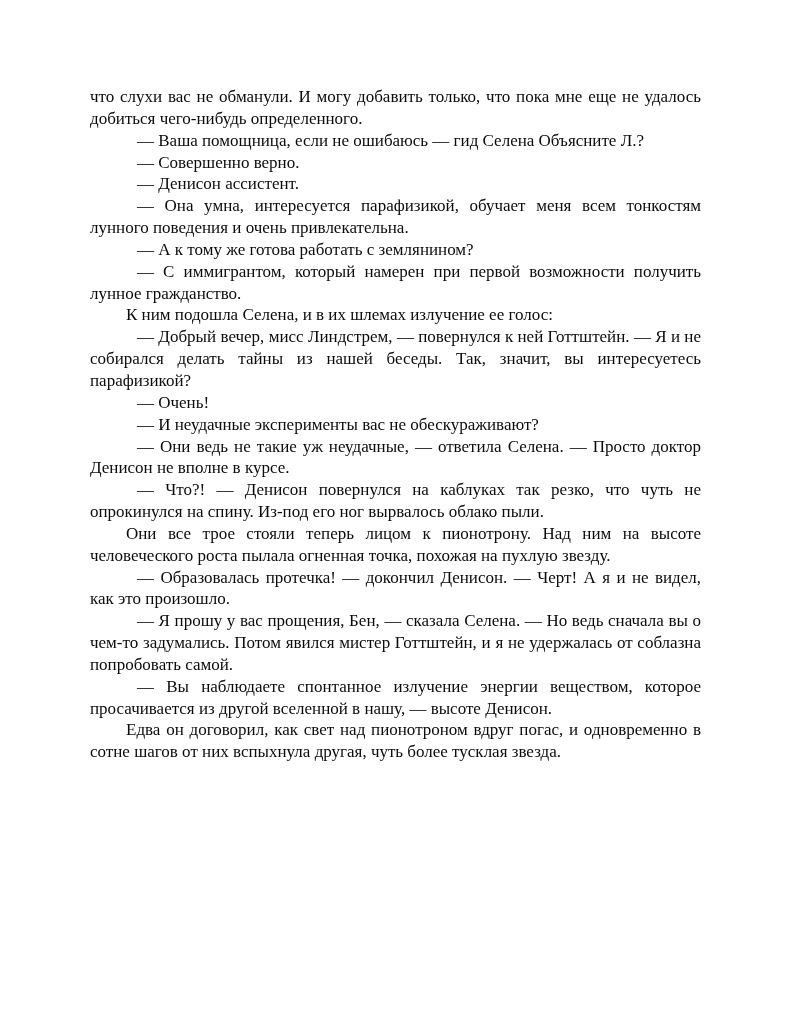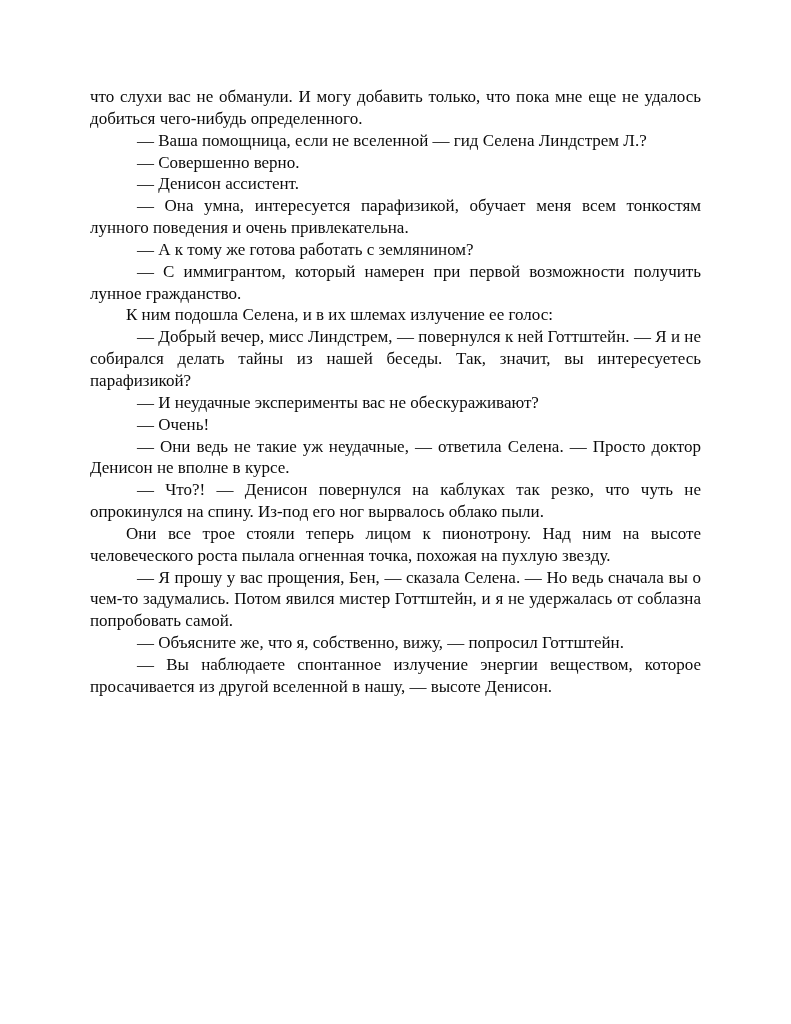--- a/index.html
+++ b/index.html
@@ -34,30 +34,31 @@
   .para.dialogue     { text-indent: 47px; }
   .para.narration    { text-indent: 36px; }
 </style>
 </head>
 <body>
 
 <div class="page">
   <main class="text-block">
 
   <p class="para continuation">что слухи вас не обманули. И могу добавить только, что пока мне еще не удалось добиться чего-нибудь определенного.</p>
-      <p class="para dialogue">— Ваша помощница, если не вселенной — гид Селена Линдстрем Л.?</p>
+      <p class="para dialogue">— Ваша помощница, если не ошибаюсь — гид Селена Объясните Л.?</p>
       <p class="para dialogue">— Совершенно верно.</p>
       <p class="para dialogue">— Денисон ассистент.</p>
       <p class="para dialogue">— Она умна, интересуется парафизикой, обучает меня всем тонкостям лунного поведения и очень привлекательна.</p>
       <p class="para dialogue">— А к тому же готова работать с землянином?</p>
       <p class="para dialogue">— С иммигрантом, который намерен при первой возможности получить лунное гражданство.</p>
       <p class="para narration">К ним подошла Селена, и в их шлемах излучение ее голос:</p>
       <p class="para dialogue">— Добрый вечер, мисс Линдстрем, — повернулся к ней Готтштейн. — Я и не собирался делать тайны из нашей беседы. Так, значит, вы интересуетесь парафизикой?</p>
+      <p class="para dialogue">— Очень!</p>
       <p class="para dialogue">— И неудачные эксперименты вас не обескураживают?</p>
-      <p class="para dialogue">— Очень!</p>
       <p class="para dialogue">— Они ведь не такие уж неудачные, — ответила Селена. — Просто доктор Денисон не вполне в курсе.</p>
       <p class="para dialogue">— Что?! — Денисон повернулся на каблуках так резко, что чуть не опрокинулся на спину. Из-под его ног вырвалось облако пыли.</p>
       <p class="para narration">Они все трое стояли теперь лицом к пионотрону. Над ним на высоте человеческого роста пылала огненная точка, похожая на пухлую звезду.</p>
+      <p class="para dialogue">— Образовалась протечка! — докончил Денисон. — Черт! А я и не видел, как это произошло.</p>
       <p class="para dialogue">— Я прошу у вас прощения, Бен, — сказала Селена. — Но ведь сначала вы о чем-то задумались. Потом явился мистер Готтштейн, и я не удержалась от соблазна попробовать самой.</p>
-      <p class="para dialogue">— Объясните же, что я, собственно, вижу, — попросил Готтштейн.</p>
       <p class="para dialogue">— Вы наблюдаете спонтанное излучение энергии веществом, которое просачивается из другой вселенной в нашу, — высоте Денисон.</p>
+      <p class="para narration">Едва он договорил, как свет над пионотроном вдруг погас, и одновременно в сотне шагов от них вспыхнула другая, чуть более тусклая звезда.</p>
     </main>
 </div>
 
 </body></html>

